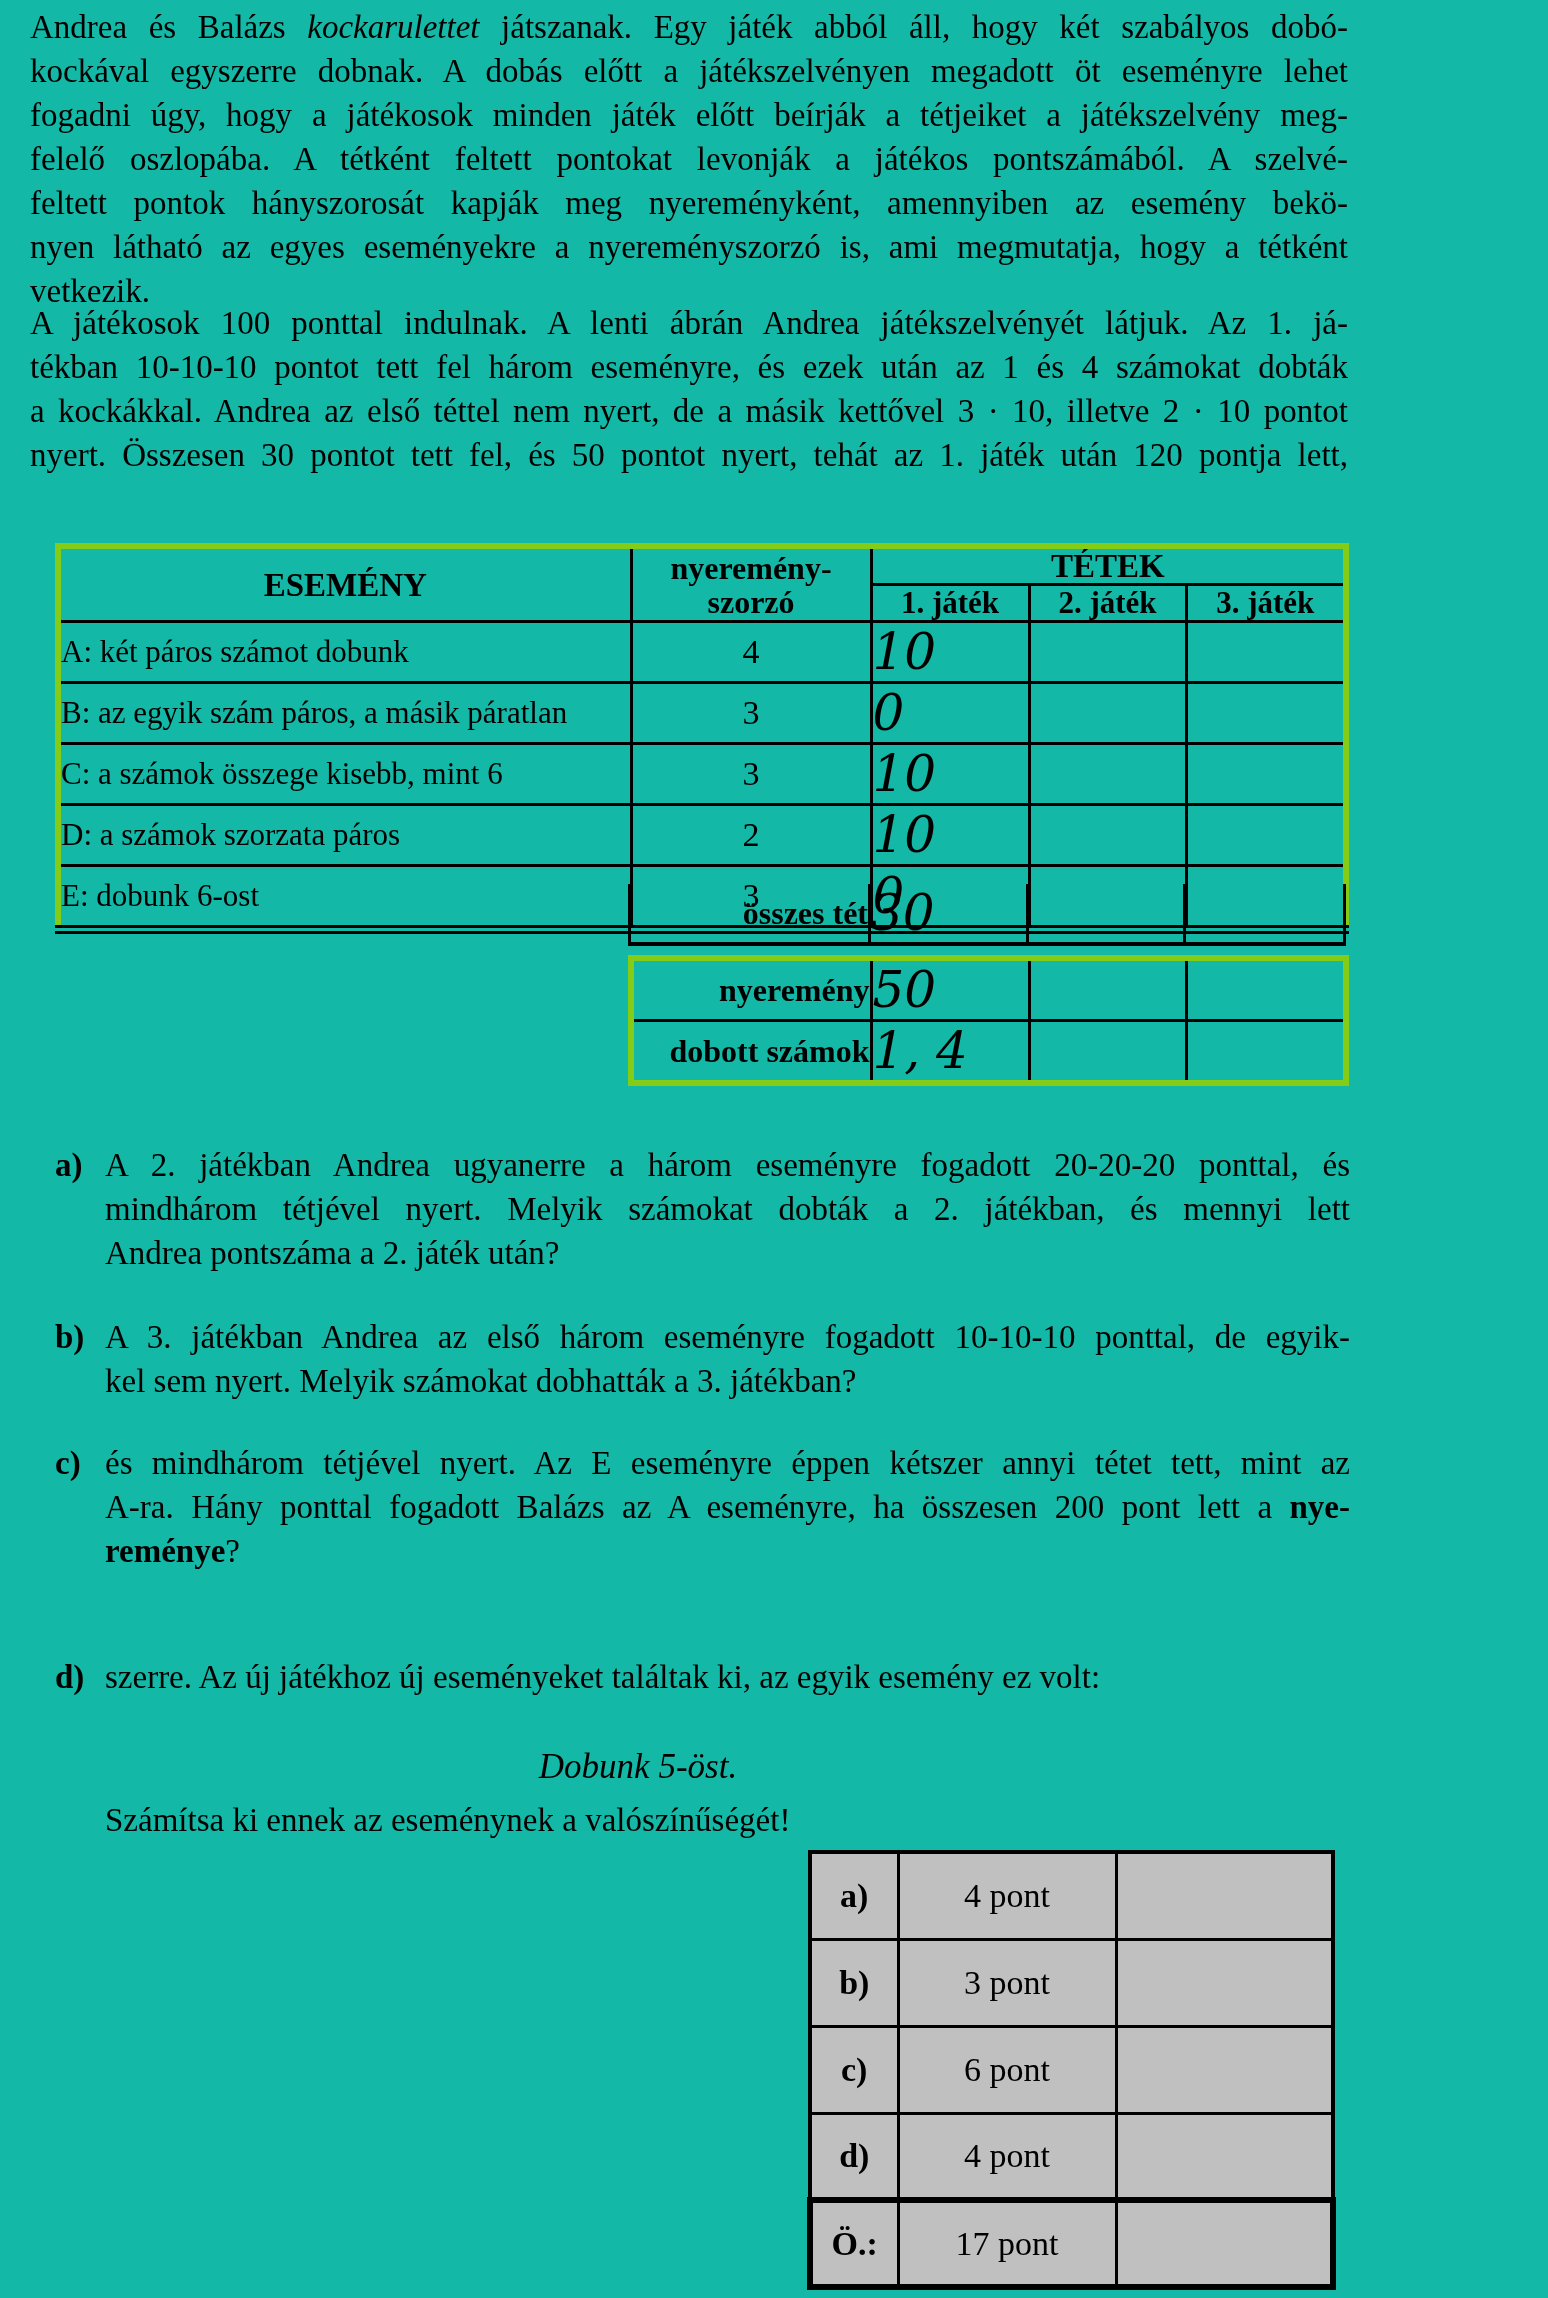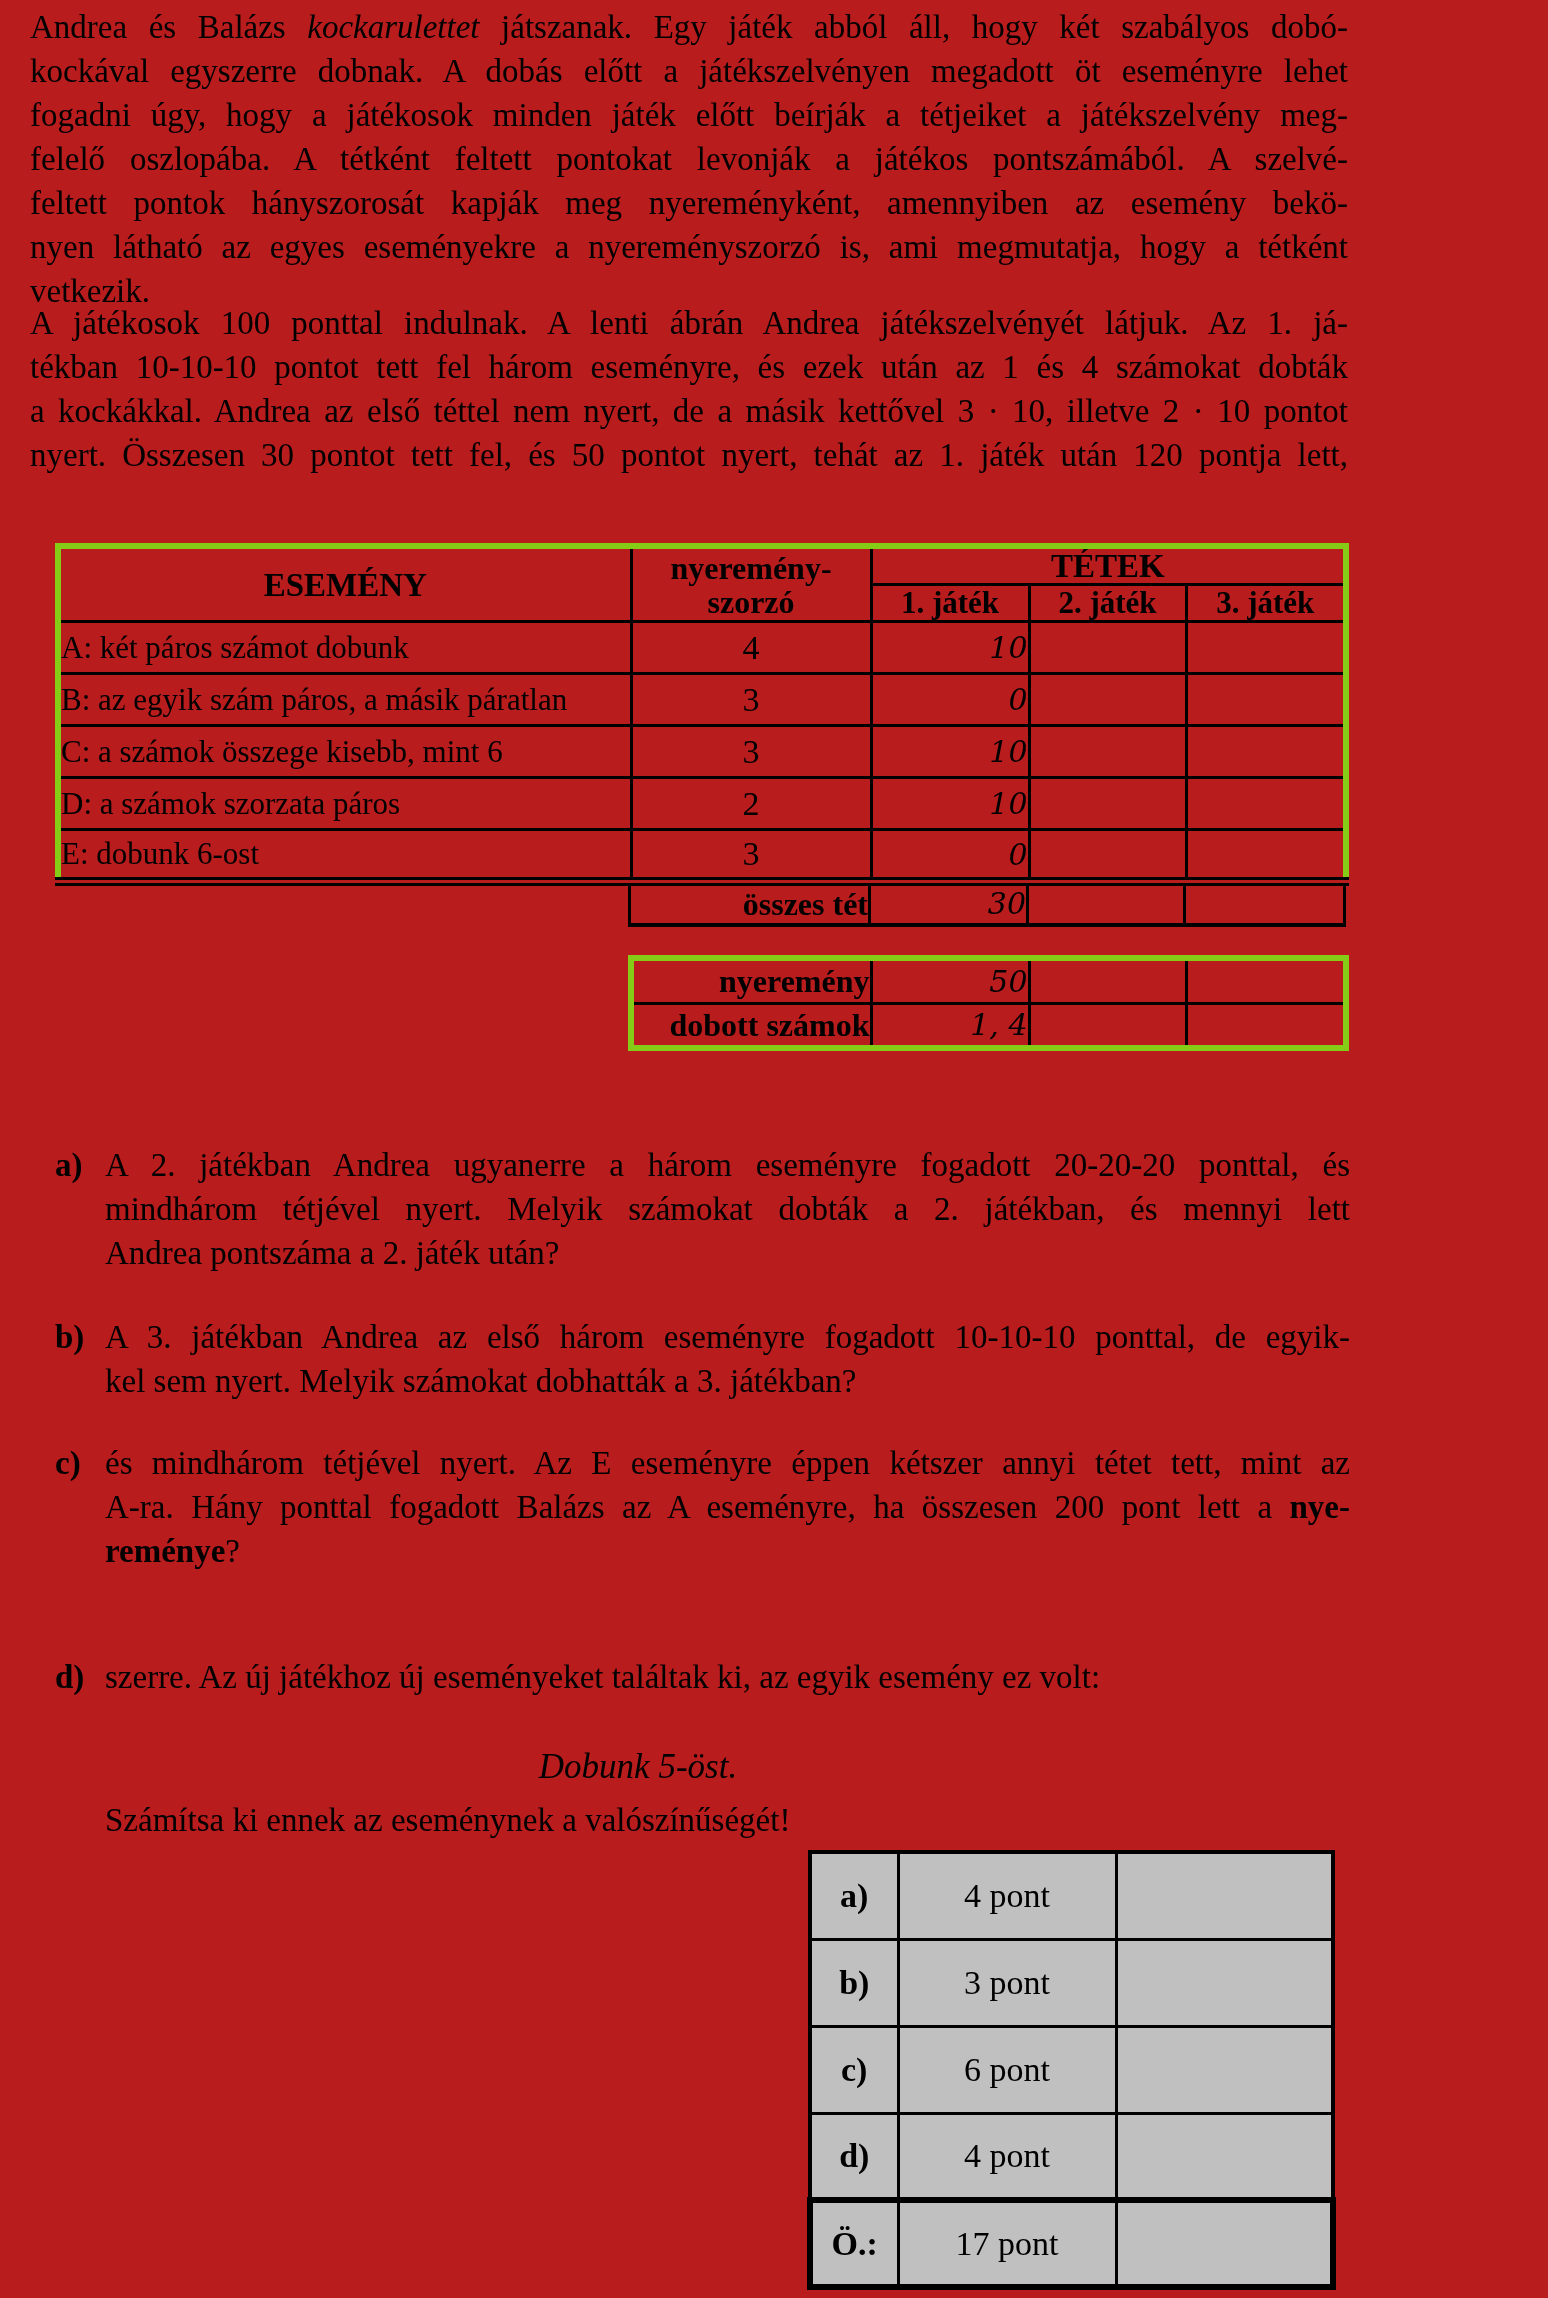--- a/index.html
+++ b/index.html
@@ -1,35 +1,35 @@
 <!DOCTYPE html>
 <html><head>
 <meta charset="utf-8">
 <style>
   html,body{margin:0;padding:0;background:#888;}
-  .page{position:relative;width:1548px;height:2298px;background:#b91c1c;
+  .page{position:relative;width:1548px;height:2298px;background:#14b8a6;
         font-family:"Liberation Serif",serif;color:#000;overflow:hidden;}
   .para{position:absolute;font-size:33px;line-height:44px;}
   .pl{text-align:justify;text-align-last:justify;white-space:nowrap;}
   .pl.short{text-align:left;text-align-last:left;}
   .em{font-style:italic;}
   .b{font-weight:bold;}
   .q-label{position:absolute;font-weight:bold;font-size:33px;line-height:44px;}
   .q-text{position:absolute;font-size:33px;line-height:44px;width:1245px;}
   .event-line{position:absolute;left:96px;top:1747px;width:1084px;text-align:center;
               font-style:italic;font-size:35px;line-height:40px;}
   .task-line{position:absolute;left:105px;top:1798px;font-size:33px;line-height:44px;}
   .tbl{position:absolute;border-collapse:collapse;table-layout:fixed;}
   .tbl td,.tbl th{border:3px solid #000;padding:0;overflow:hidden;vertical-align:middle;}
   .tkt,.low{border:6px solid #84cc16;}
   .tkt th{font-weight:bold;font-size:32px;text-align:center;line-height:34px;}
   .ev{font-size:31px;text-align:left;padding-left:14px;white-space:nowrap;}
   .num{font-size:34px;text-align:center;}
-  .hand{font-family:"DejaVu Serif",serif;font-style:italic;font-size:30px;
-        text-align:right;font-weight:normal;}
+  .hand{font-family:"DejaVu Serif",serif;font-style:italic;font-size:50px;
+        text-align:left;font-weight:normal;}
   .tkt tr.rowE td{border-bottom:9px double #000;}
   .hang{border-top:none;border-bottom:4px solid #000;}
   .hang td{border-top:none;}
   .lbl-b{font-weight:bold;font-size:32px;text-align:right;line-height:34px;}
   .score{border:4px solid #000;}
   .score td{background:#c0c0c0;text-align:center;font-size:34px;}
   .score .lbl{font-weight:bold;}
   .score tr.total td{border-top:6px solid #000;border-bottom:6px solid #000;}
   .score tr.total td:first-child{border-left:6px solid #000;}
   .score tr.total td:last-child{border-right:6px solid #000;}

